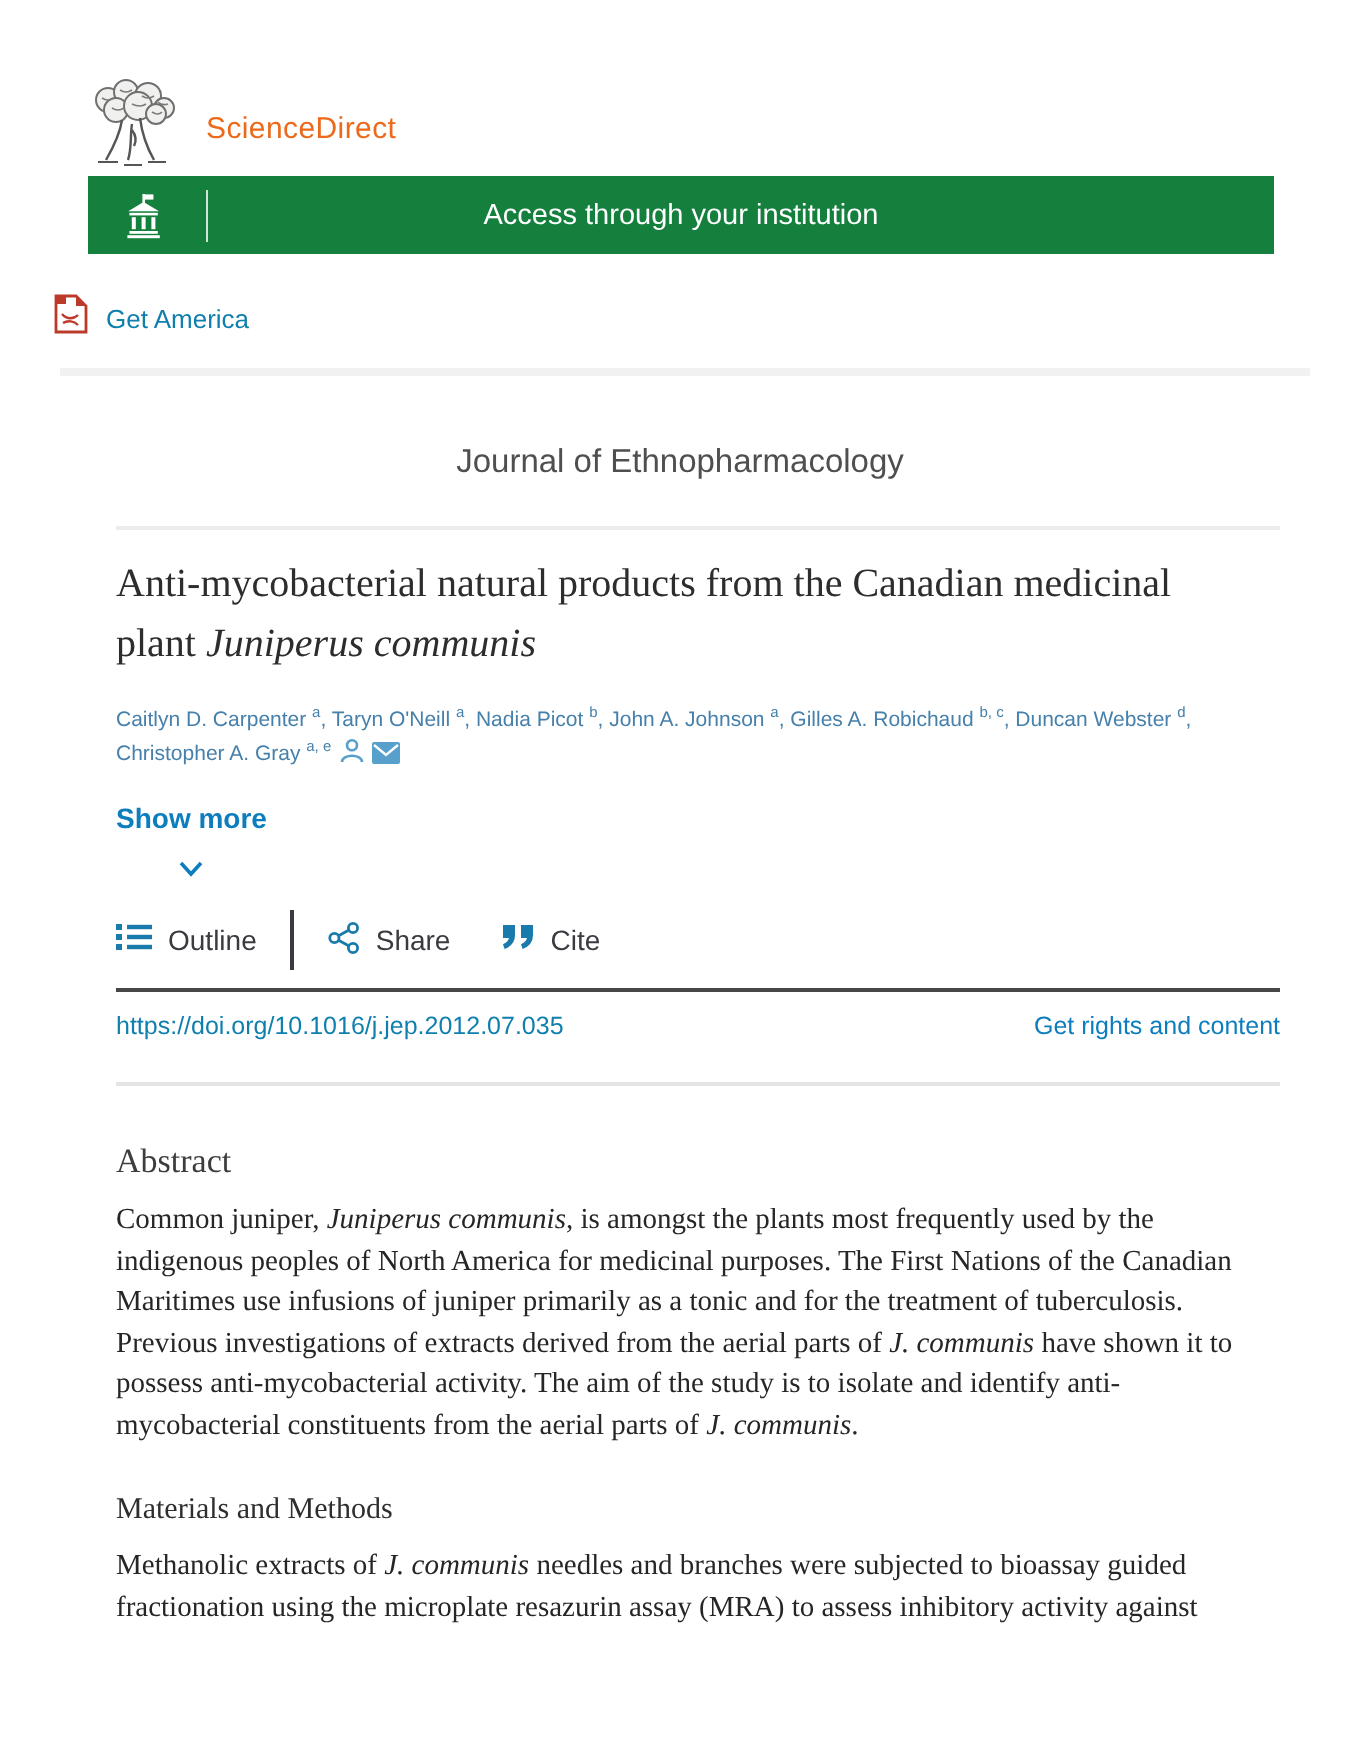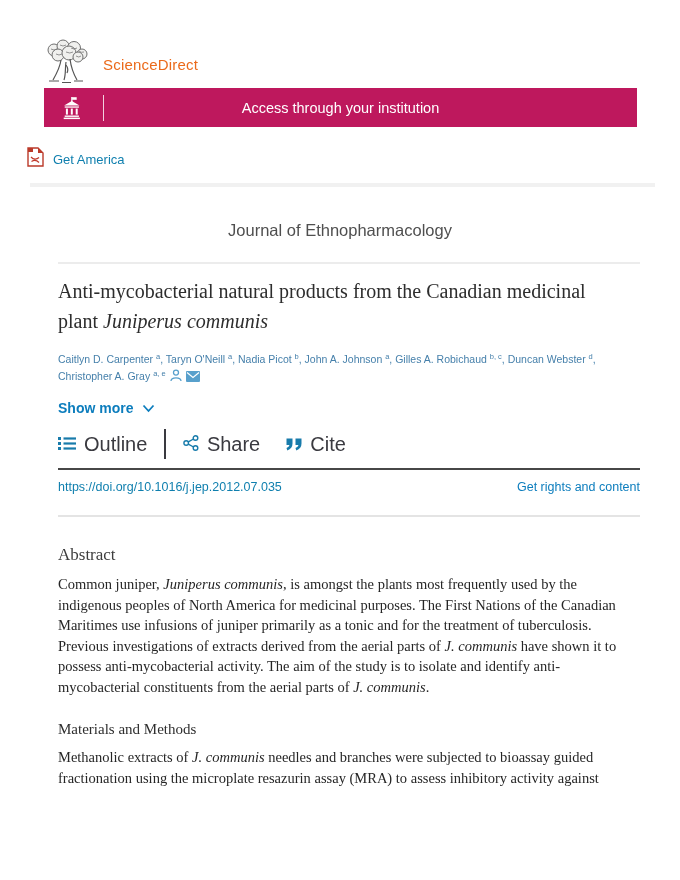--- a/index.html
+++ b/index.html
@@ -3,21 +3,21 @@
 <meta charset="utf-8">
 <style>
   * { box-sizing: border-box; margin: 0; padding: 0; }
   html, body { width: 680px; height: 880px; background: #ffffff; overflow: hidden; }
   body { font-family: "Liberation Sans", sans-serif; color: #262626; position: relative; }
 
   
   .logo-row { padding: 40px 0 0 42px; display: flex; align-items: center; height: 88px; }
   .logo-text { font-size: 15px; color: #eb6a1b; margin-left: 13px; letter-spacing: .2px; cursor: pointer; }
 
-  .banner { margin: 0 43px 0 44px; height: 39px; background: #be185d; position: relative;
+  .banner { margin: 0 43px 0 44px; height: 39px; background: #15803d; position: relative;
             display: flex; align-items: center; cursor: pointer; }
   .banner .inst-wrap { margin-left: 15px; display: flex; align-items: center; }
   .banner .vdiv { width: 1px; height: 26px; background: rgba(255,255,255,.8); margin-left: 19px; }
   .banner .label { position: absolute; left: 0; right: 0; text-align: center;
                    color: #ffffff; font-size: 14.5px; }
 
   .get-access { margin: 20px 0 0 27px; display: flex; align-items: center; gap: 9px;
                 cursor: pointer; width: max-content; }
   .get-access .txt { font-size: 13px; color: #0f7fae; }
 
@@ -37,24 +37,24 @@
 
   .title { margin-top: 12px; font-family: "Liberation Serif", serif; font-size: 20px;
            line-height: 30px; color: #2d2d2d; max-width: 530px; font-weight: 400; }
 
   .authors { margin-top: 15px; font-size: 10.5px; line-height: 17px; color: #4680ab;
              cursor: pointer; }
   .authors sup { font-size: 7.5px; vertical-align: super; line-height: 0; }
   .authors .inline-ic { display: inline-block; vertical-align: -2px; margin-left: 4px; cursor: pointer; }
 
   .show-more { margin-top: 13px; display: flex; align-items: center; gap: 9px;
-               font-size: 14px; font-weight: 700; color: #0c7dbd; cursor: pointer; width: max-content; }
+               font-size: 14px; font-weight: 700; color: #0c7dbd; cursor: pointer; width: max-content; flex-direction: column; }
 
   .toolbar { margin-top: 13px; display: flex; align-items: center; height: 30px; }
-  .tb-item { display: flex; align-items: center; gap: 8px; font-size: 20px; color: #3a3a40; cursor: pointer; }
+  .tb-item { display: flex; align-items: center; gap: 8px; font-size: 14px; color: #3a3a40; cursor: pointer; }
   .tb-sep  { width: 1.5px; height: 30px; background: #3a3a40; margin: 0 17px; }
   .tb-gap  { width: 26px; }
 
   .doi-row { display: flex; justify-content: space-between; align-items: center; padding: 10px 0 21px 0; }
   .doi-row .doi    { font-size: 12.5px; color: #0f7fae; cursor: pointer; }
   .doi-row .rights { font-size: 12.5px; color: #0c7dbd; cursor: pointer; }
 
   
   .abstract { font-family: "Liberation Serif", serif; }
   .abs-head { margin-top: 28px; font-size: 17px; color: #3d3d3d; font-weight: 400; }

